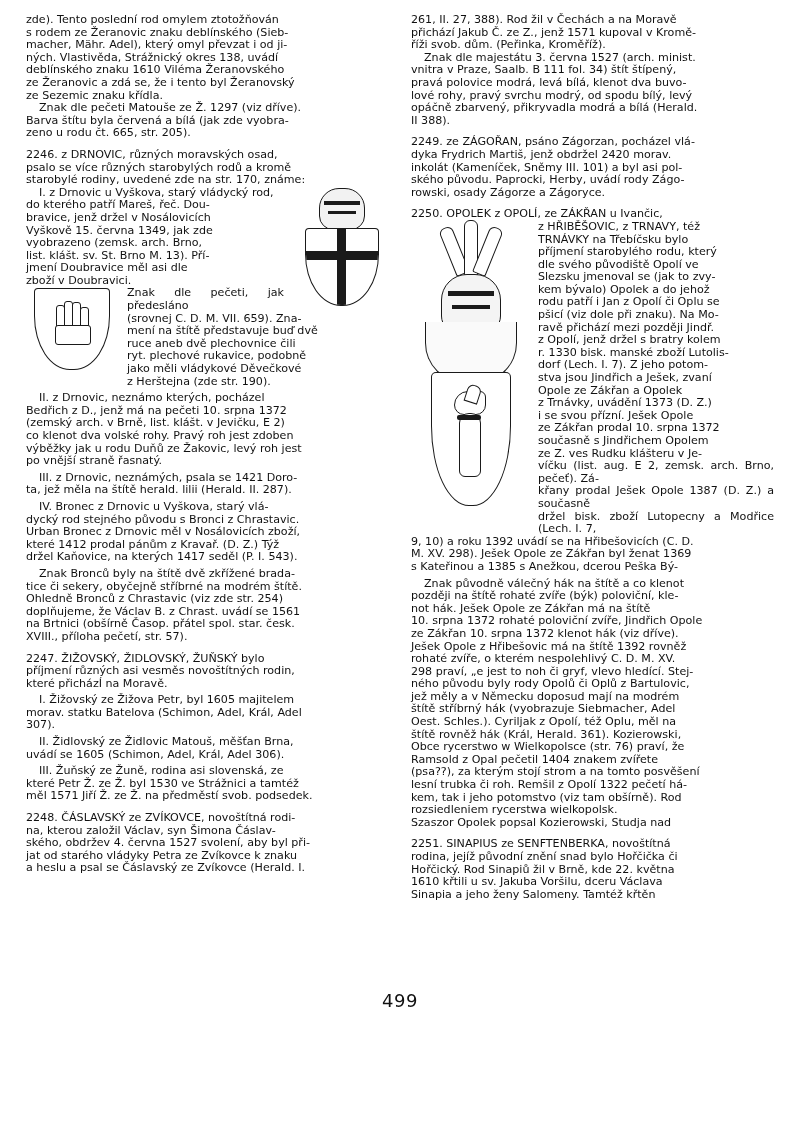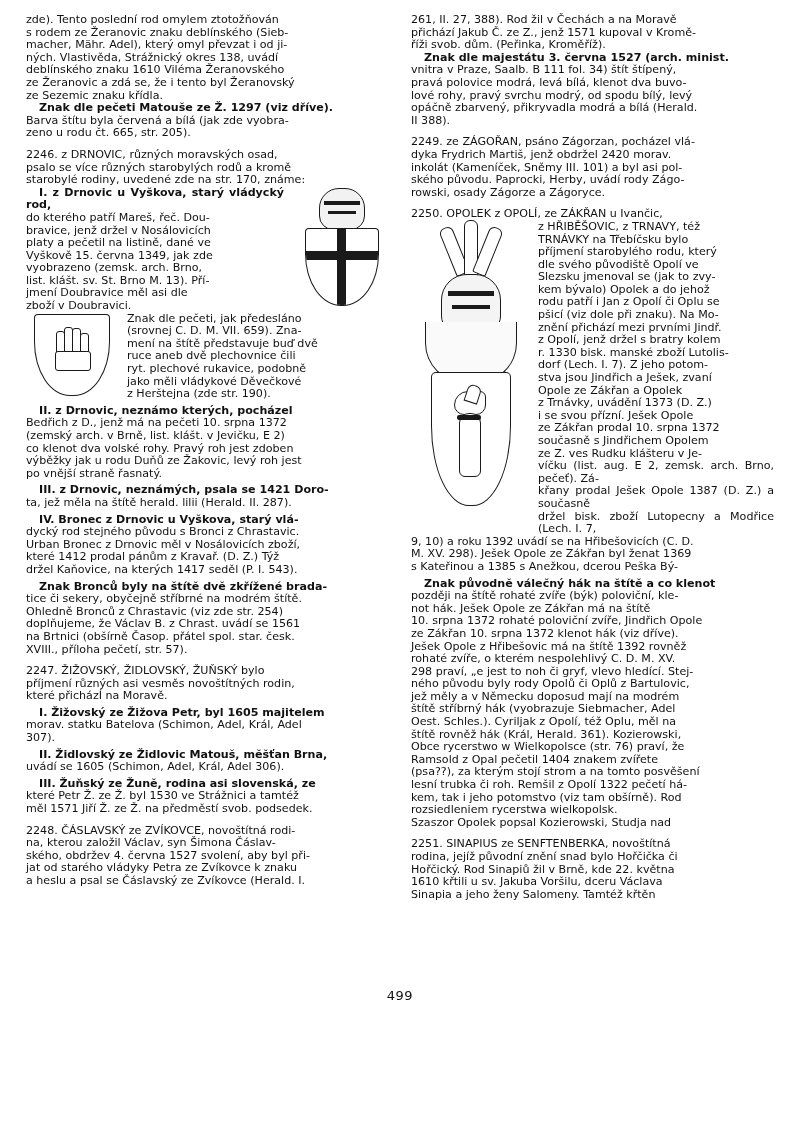--- a/index.html
+++ b/index.html
@@ -38,35 +38,34 @@
   }
   p {
     margin: 0;
     text-indent: 0;
   }
   .para {
     margin-bottom: 0px;
   }
   .indent {
     text-indent: 13px;
-    font-weight: bold;
   }
   .gap {
     height: 9px;
   }
   .smallgap {
     height: 4px;
   }
   .pagenum {
     position: absolute;
-    bottom: 35px;
+    bottom: 27px;
     left: 0;
     width: 100%;
     text-align: center;
-    font-size: 13px;
+    font-size: 18px;
     letter-spacing: 0.5px;
   }
 
   
   .fig-wrap {
     float: right;
     margin: 1px 0 2px 9px;
   }
   .fig-wrap.left {
     float: left;
@@ -289,21 +288,20 @@
           <div class="shield">
             <div class="cross-v"></div>
             <div class="cross-h"></div>
           </div>
         </div>
       </div>
 
       <p class="para indent">I. z Drnovic u Vyškova, starý vládycký rod,</p>
       <p class="para">do kterého patří Mareš, řeč. Dou-</p>
       <p class="para">bravice, jenž držel v Nosálovicích</p>
-      <p class="para">platy a pečetil na listině, dané ve</p>
       <p class="para">Vyškově 15. června 1349, jak zde</p>
       <p class="para">vyobrazeno (zemsk. arch. Brno,</p>
       <p class="para">list. klášt. sv. St. Brno M. 13). Pří-</p>
       <p class="para">jmení Doubravice měl asi dle</p>
       <p class="para">zboží v Doubravici.</p>
 
       <div class="fig-wrap left">
         <div class="shield-hand">
           <div class="shield2">
             <div class="hand">
@@ -435,21 +433,21 @@
       </div>
 
       <p class="para">z HŘIBĚŠOVIC, z TRNAVY, též</p>
       <p class="para">TRNÁVKY na Třebíčsku bylo</p>
       <p class="para">příjmení starobylého rodu, který</p>
       <p class="para">dle svého původiště Opolí ve</p>
       <p class="para">Slezsku jmenoval se (jak to zvy-</p>
       <p class="para">kem bývalo) Opolek a do jehož</p>
       <p class="para">rodu patří i Jan z Opolí či Oplu se</p>
       <p class="para">pšicí (viz dole při znaku). Na Mo-</p>
-      <p class="para">znění přichází mezi prvními Jindř.</p>
+      <p class="para">ravě přichází mezi později Jindř.</p>
       <p class="para">z Opolí, jenž držel s bratry kolem</p>
       <p class="para">r. 1330 bisk. manské zboží Lutolis-</p>
       <p class="para">dorf (Lech. I. 7). Z jeho potom-</p>
       <p class="para">stva jsou Jindřich a Ješek, zvaní</p>
       <p class="para">Opole ze Zákřan a Opolek</p>
       <p class="para">z Trnávky, uvádění 1373 (D. Z.)</p>
       <p class="para">i se svou přízní. Ješek Opole</p>
       <p class="para">ze Zákřan prodal 10. srpna 1372</p>
       <p class="para">současně s Jindřichem Opolem</p>
       <p class="para">ze Z. ves Rudku klášteru v Je-</p>

